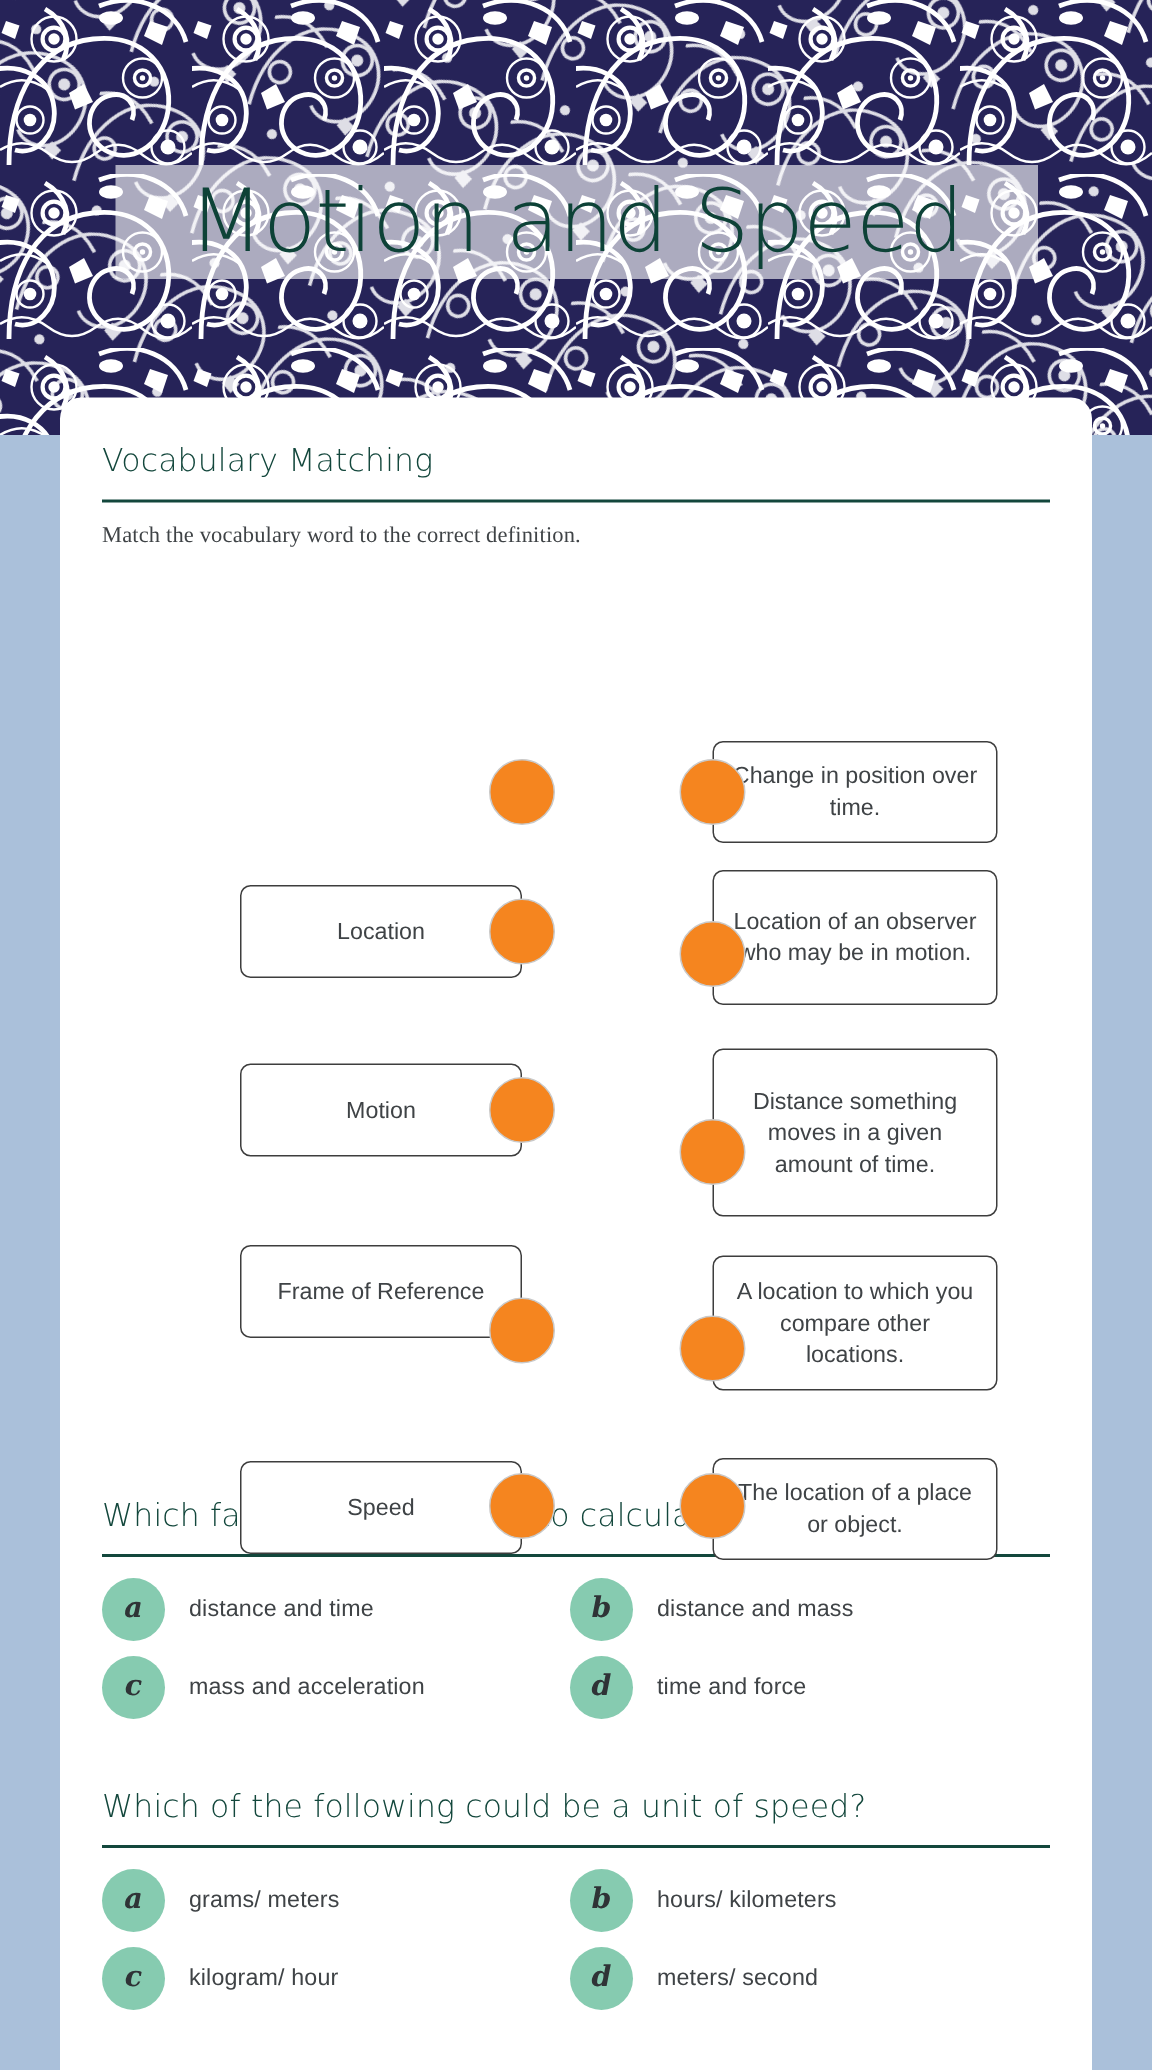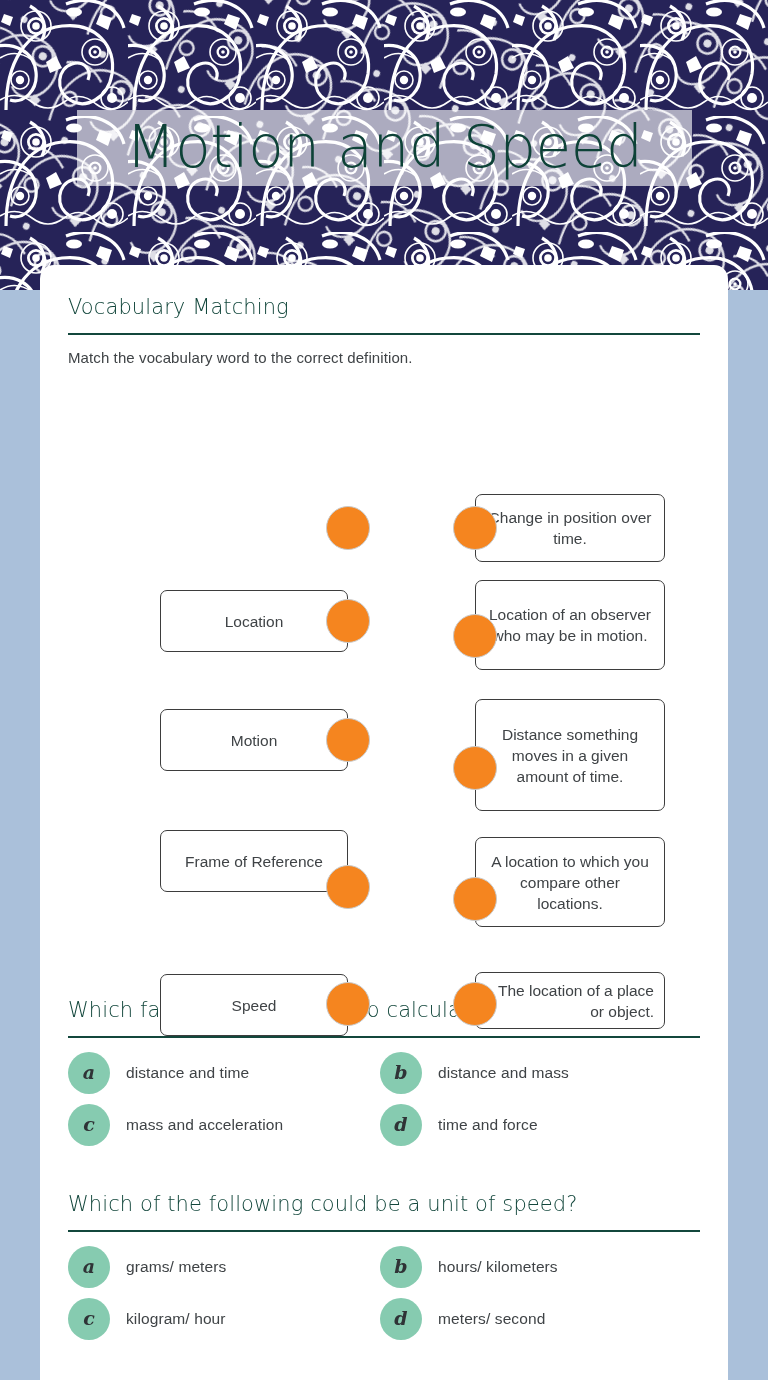--- a/index.html
+++ b/index.html
@@ -81,20 +81,21 @@
     height: 2px;
     background: #13473c;
     width: 632px;
     margin: 0 0 14px 0;
   }
   .section-instruction {
     font-size: 15px;
     color: #3f4346;
     margin: 0 0 16px 0;
     letter-spacing: 0.1px;
+    font-family: Liberation Serif, serif;
   }
 
   
   .match-area {
     position: relative;
     width: 632px;
     height: 570px;
     margin-top: 4px;
   }
   .match-box {
@@ -263,21 +264,21 @@
       <div class="match-box right" style="top:317px;height:112px;">
         <span>Distance something moves in a given amount of time.</span>
       </div>
       <div class="peg" style="left:385px;top:364px;"></div>
 
       <div class="match-box right" style="top:455px;height:90px;">
         <span>A location to which you compare other locations.</span>
       </div>
       <div class="peg" style="left:385px;top:495px;"></div>
 
-      <div class="match-box right" style="top:590px;height:57px;text-align:right;">
+      <div class="match-box right" style="top:590px;height:68px;">
         <span>The location of a place or object.</span>
       </div>
       <div class="peg" style="left:385px;top:600px;"></div>
     </div>
   </div>
 
   <div class="mc-block">
     <div class="section-heading">Which factors do you need to calculate speed?</div>
     <div class="heading-rule"></div>
     <div class="mc-grid">

